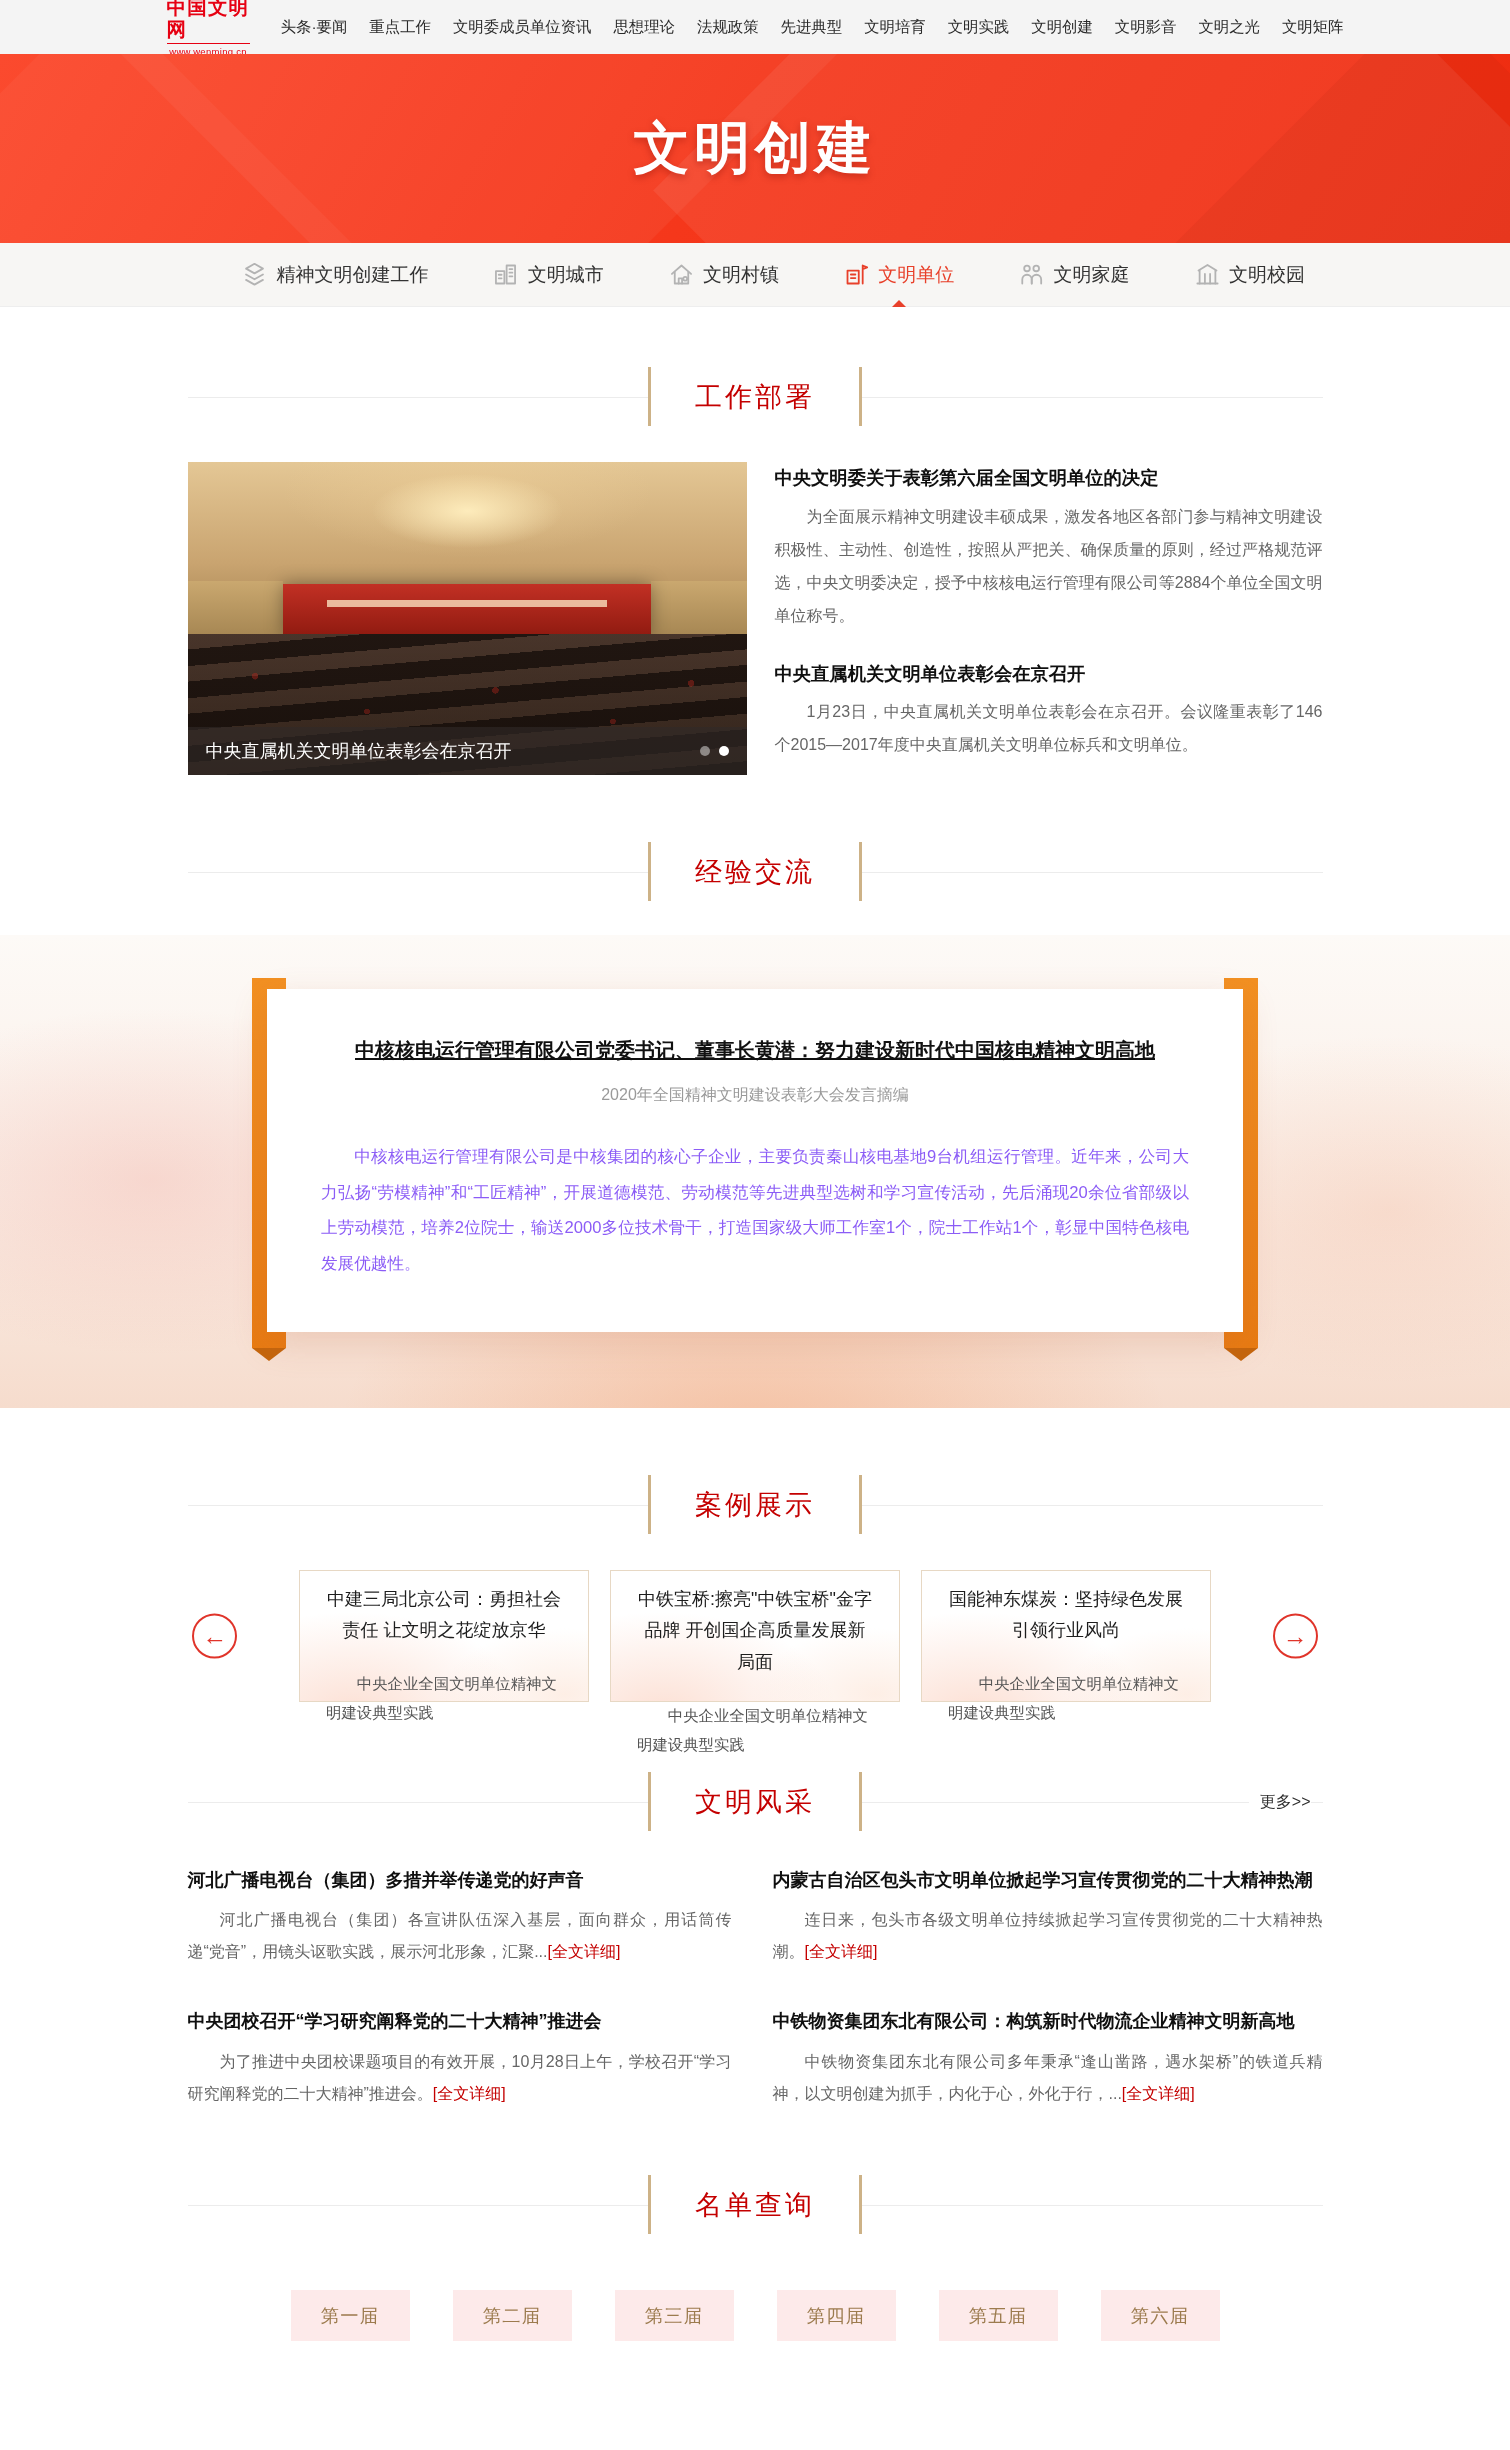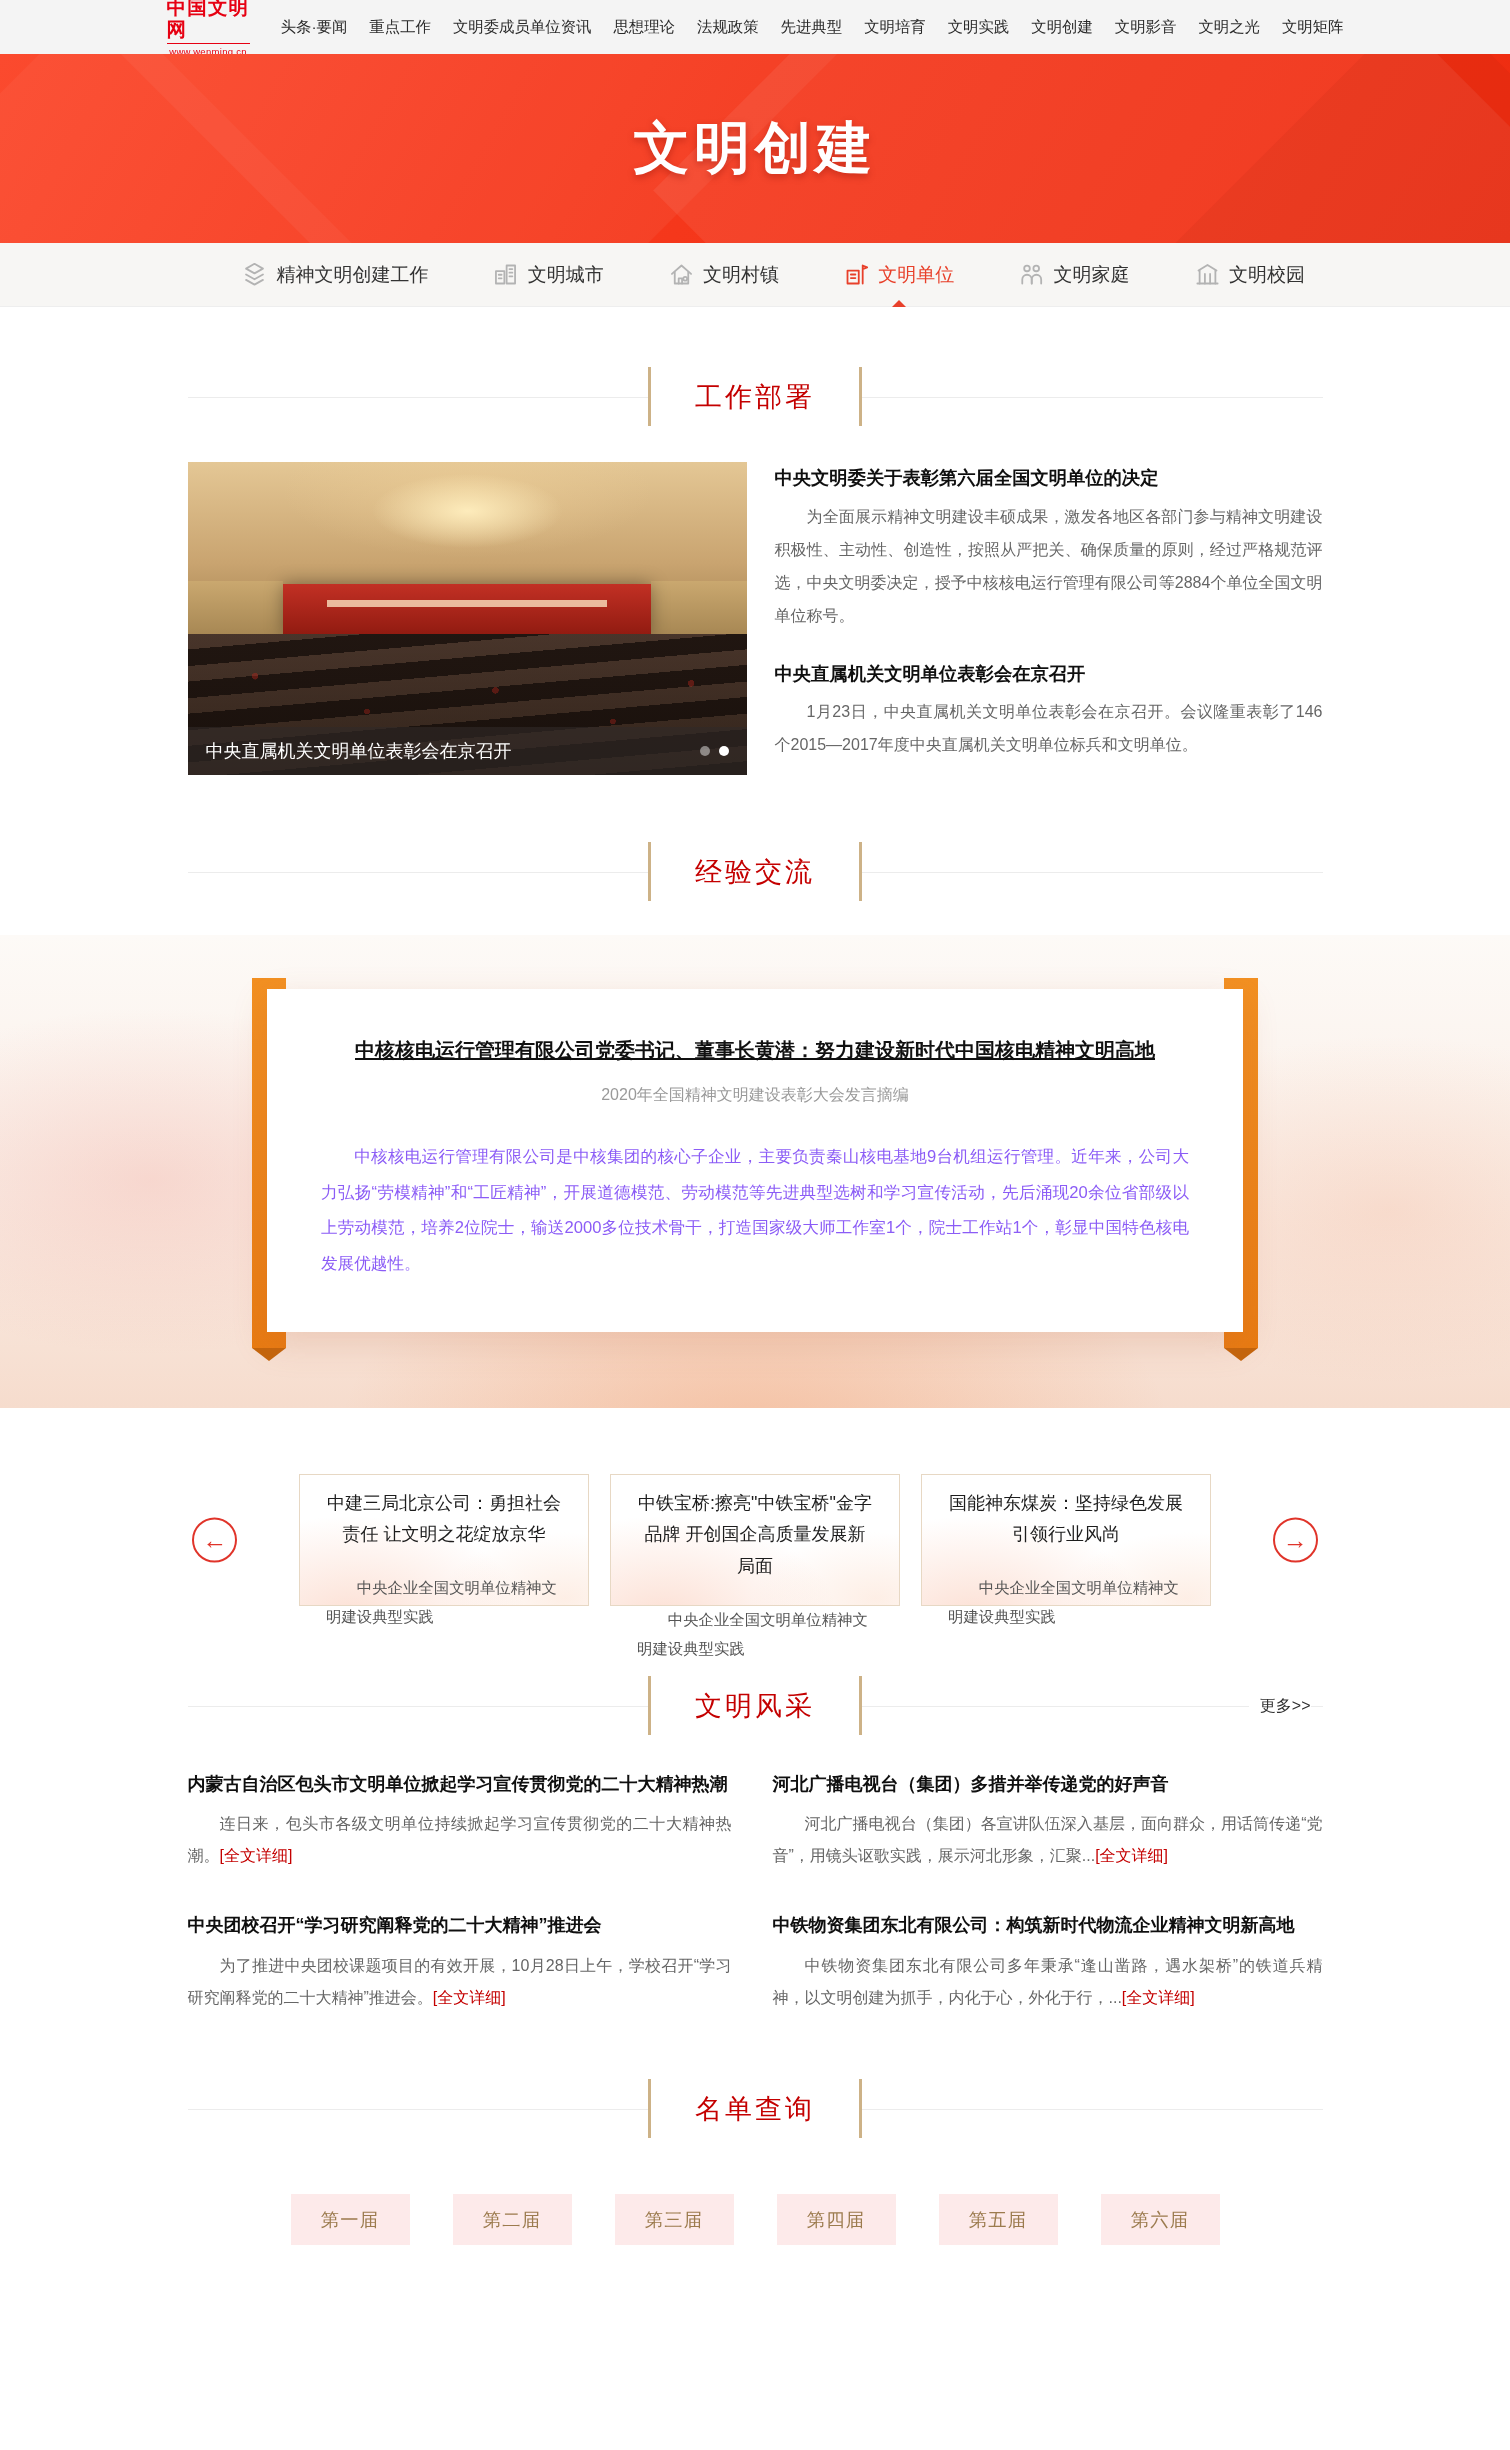--- a/index.html
+++ b/index.html
@@ -343,20 +343,26 @@
       <div class="exp-card">
         <div class="exp-title">中核核电运行管理有限公司党委书记、董事长黄潜：努力建设新时代中国核电精神文明高地</div>
         <div class="exp-sub">2020年全国精神文明建设表彰大会发言摘编</div>
         <div class="exp-body">中核核电运行管理有限公司是中核集团的核心子企业，主要负责秦山核电基地9台机组运行管理。近年来，公司大力弘扬“劳模精神”和“工匠精神”，开展道德模范、劳动模范等先进典型选树和学习宣传活动，先后涌现20余位省部级以上劳动模范，培养2位院士，输送2000多位技术骨干，打造国家级大师工作室1个，院士工作站1个，彰显中国特色核电发展优越性。</div>
       </div>
     </div>
   </div>
 </div>
 
 <div class="container cases-section">
+  <div class="section-head">
+    <div class="hline"></div>
+    <div class="head-box">
+      <span class="section-title">案例展示</span>
+    </div>
+  </div>
   <div class="cases-row">
     <div class="car-arrow left">
       <span>←</span>
     </div>
     <div class="case-card">
       <div class="case-title">中建三局北京公司：勇担社会责任 让文明之花绽放京华</div>
       <div class="case-desc">中央企业全国文明单位精神文明建设典型实践</div>
     </div>
     <div class="case-card">
       <div class="case-title">中铁宝桥:擦亮"中铁宝桥"金字品牌 开创国企高质量发展新局面</div>
@@ -375,26 +381,26 @@
 <div class="container style-section">
   <div class="section-head">
     <div class="hline"></div>
     <div class="head-box">
       <span class="section-title">文明风采</span>
     </div>
     <span class="more-link">更多&gt;&gt;</span>
   </div>
   <div class="style-grid">
     <div class="s-article">
+      <div class="s-title">河北广播电视台（集团）多措并举传递党的好声音</div>
+      <div class="s-body"><span>河北广播电视台（集团）各宣讲队伍深入基层，面向群众，用话筒传递“党音”，用镜头讴歌实践，展示河北形象，汇聚...</span><span class="s-link">[全文详细]</span></div>
+    </div>
+    <div class="s-article">
       <div class="s-title">内蒙古自治区包头市文明单位掀起学习宣传贯彻党的二十大精神热潮</div>
       <div class="s-body"><span>连日来，包头市各级文明单位持续掀起学习宣传贯彻党的二十大精神热潮。</span><span class="s-link">[全文详细]</span></div>
-    </div>
-    <div class="s-article">
-      <div class="s-title">河北广播电视台（集团）多措并举传递党的好声音</div>
-      <div class="s-body"><span>河北广播电视台（集团）各宣讲队伍深入基层，面向群众，用话筒传递“党音”，用镜头讴歌实践，展示河北形象，汇聚...</span><span class="s-link">[全文详细]</span></div>
     </div>
     <div class="s-article">
       <div class="s-title">中央团校召开“学习研究阐释党的二十大精神”推进会</div>
       <div class="s-body"><span>为了推进中央团校课题项目的有效开展，10月28日上午，学校召开“学习研究阐释党的二十大精神”推进会。</span><span class="s-link">[全文详细]</span></div>
     </div>
     <div class="s-article">
       <div class="s-title">中铁物资集团东北有限公司：构筑新时代物流企业精神文明新高地</div>
       <div class="s-body"><span>中铁物资集团东北有限公司多年秉承“逢山凿路，遇水架桥”的铁道兵精神，以文明创建为抓手，内化于心，外化于行，...</span><span class="s-link">[全文详细]</span></div>
     </div>
   </div>

